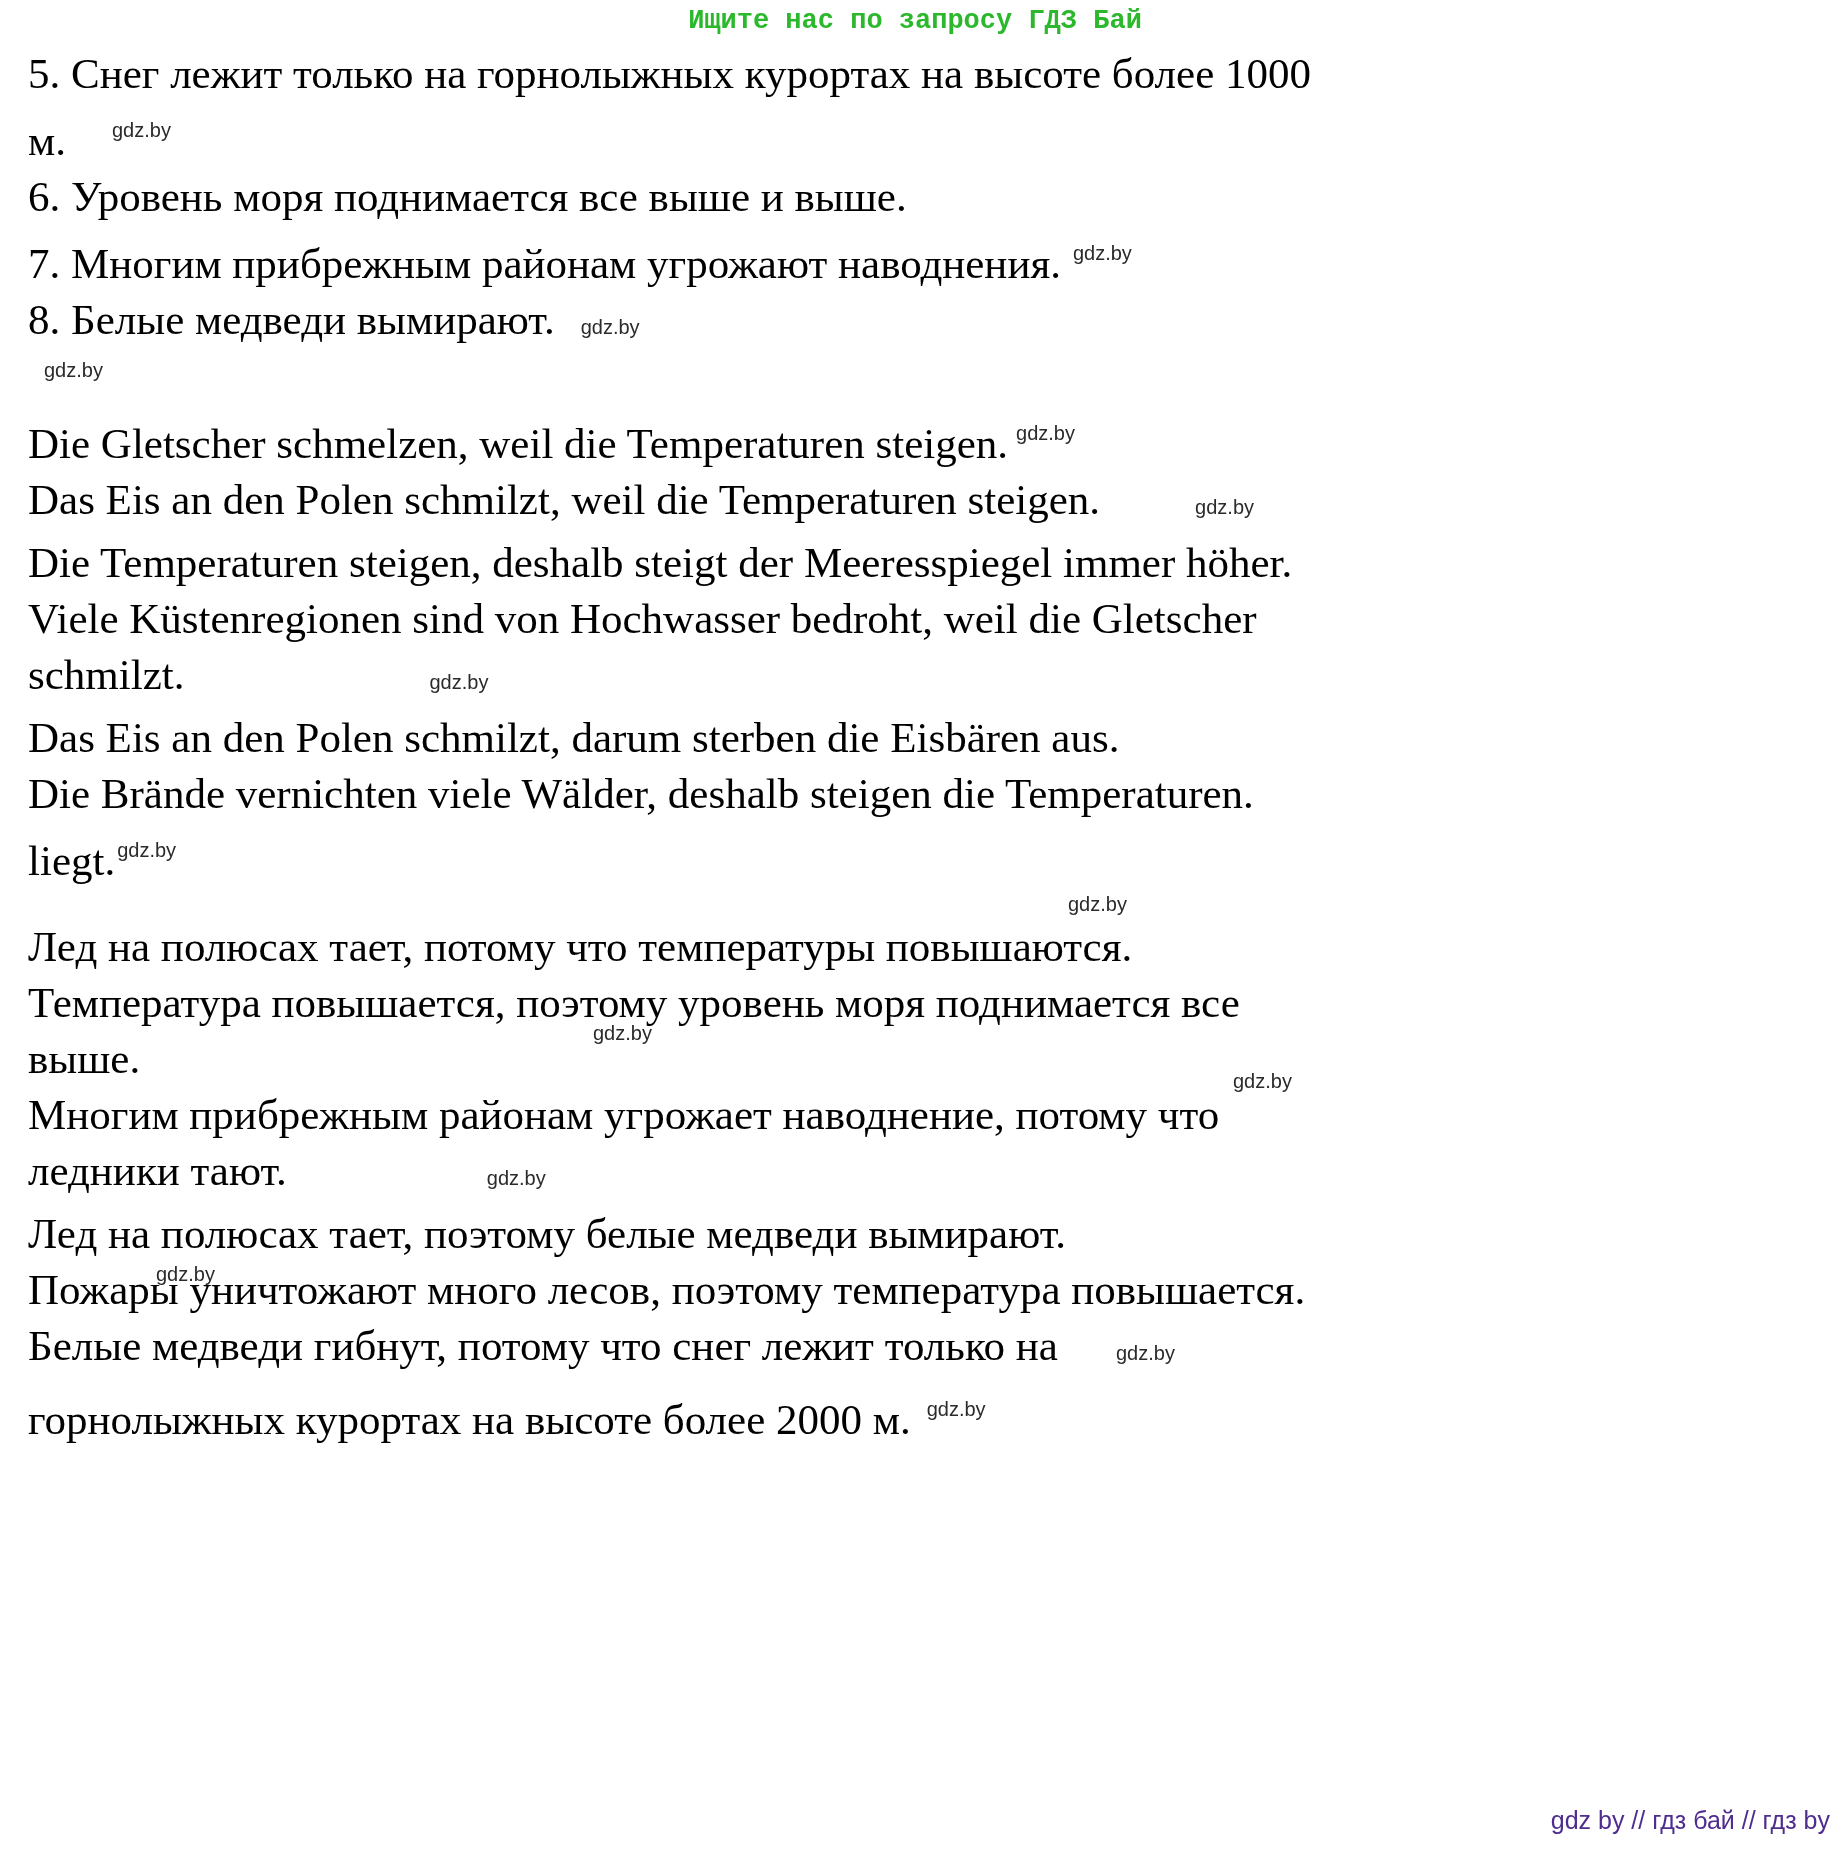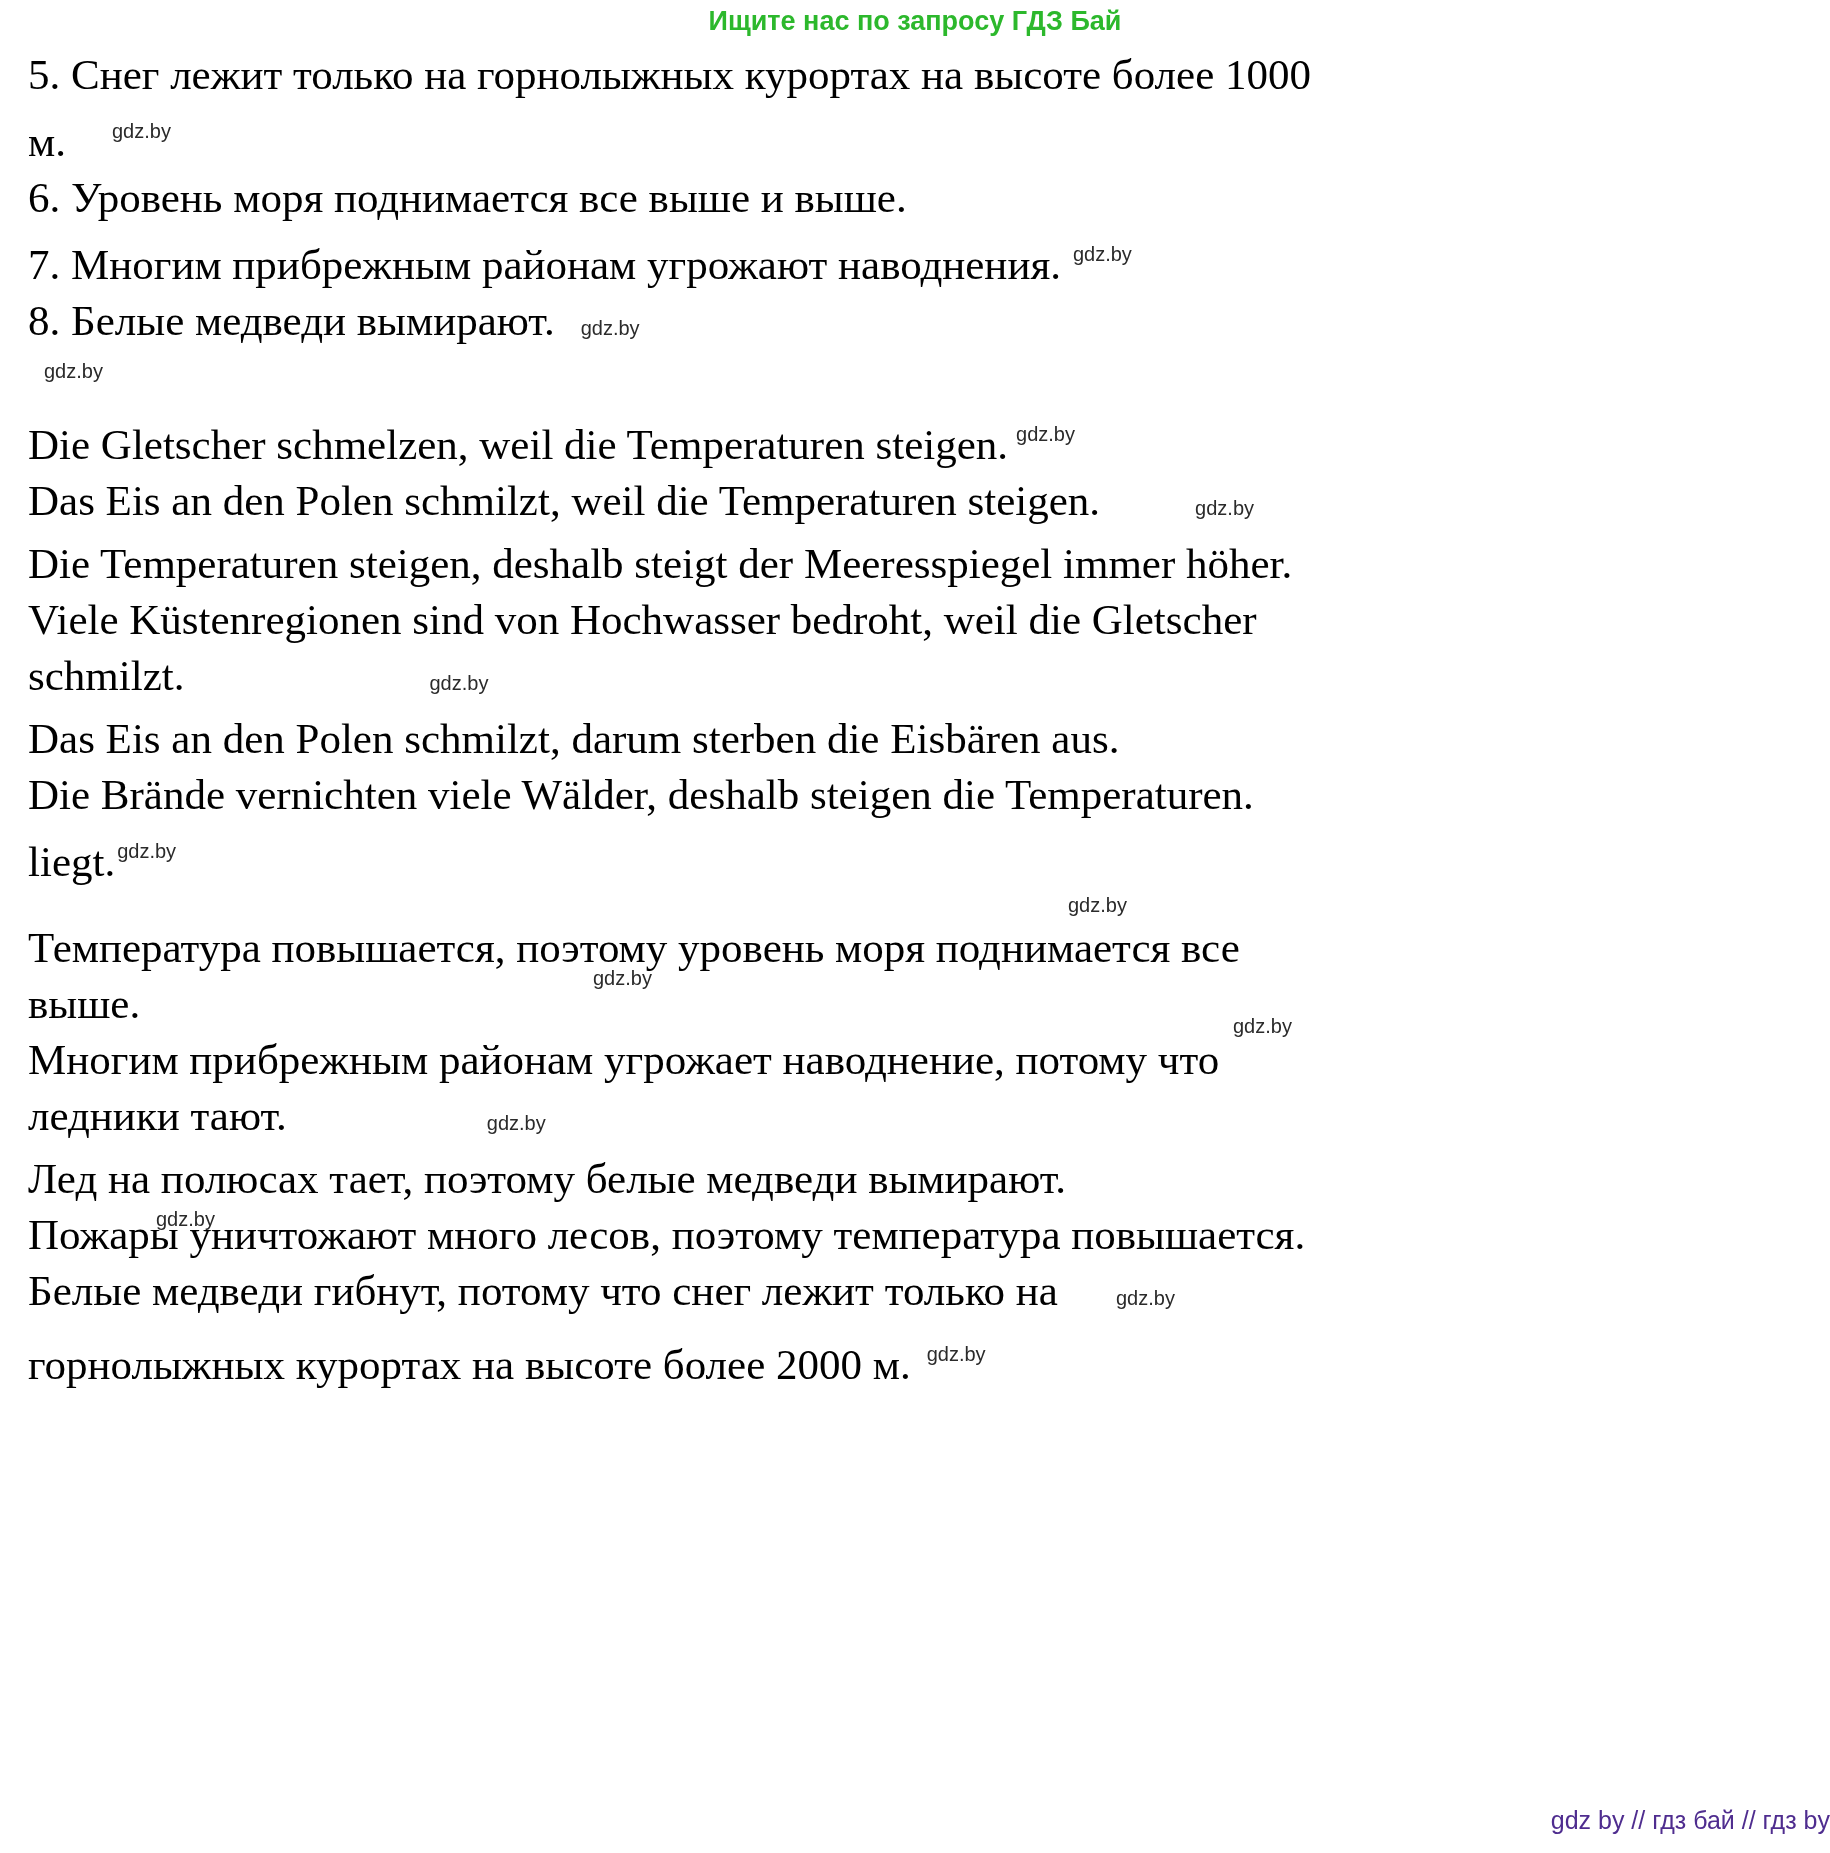--- a/index.html
+++ b/index.html
@@ -9,21 +9,21 @@
     width: 1830px;
     height: 1853px;
     background: #ffffff;
     overflow: hidden;
     font-family: "Liberation Serif", serif;
     color: #000000;
   }
   .promo {
     padding-top: 6px;
     text-align: center;
-    font-family: Liberation Sans, sans-serif;
+    font-family: Liberation Mono, monospace;
     font-size: 27px;
     font-weight: bold;
     color: #2cb82c;
   }
   .content {
     padding: 10px 20px 0 28px;
     font-size: 43px;
   }
   .line {
     position: relative;
@@ -101,20 +101,23 @@
     </div>
     <div class="line">
       <span>Die Brände vernichten viele Wälder, deshalb steigen die Temperaturen.</span>
     </div>
     <div class="line">
       <span>liegt.</span><span class="wm wm-sup" style="margin-left:2px">gdz.by</span>
     </div>
     <span class="wm wm-line" style="margin-left:1040px">gdz.by</span>
 
     <div class="line">
+      <span>Лед на полюсах тает, потому что температуры повышаются.</span>
+    </div>
+    <div class="line">
       <span>Температура повышается, поэтому уровень моря поднимается все</span>
     </div>
     <div class="line">
       <span>выше.</span><span class="wm wm-abs" style="left:565px; top:-26px;">gdz.by</span><span class="wm wm-abs" style="left:1205px; top:22px;">gdz.by</span>
     </div>
     <div class="line">
       <span>Многим прибрежным районам угрожает наводнение, потому что</span>
     </div>
     <div class="line">
       <span>ледники тают.</span><span class="wm" style="margin-left:200px">gdz.by</span>

